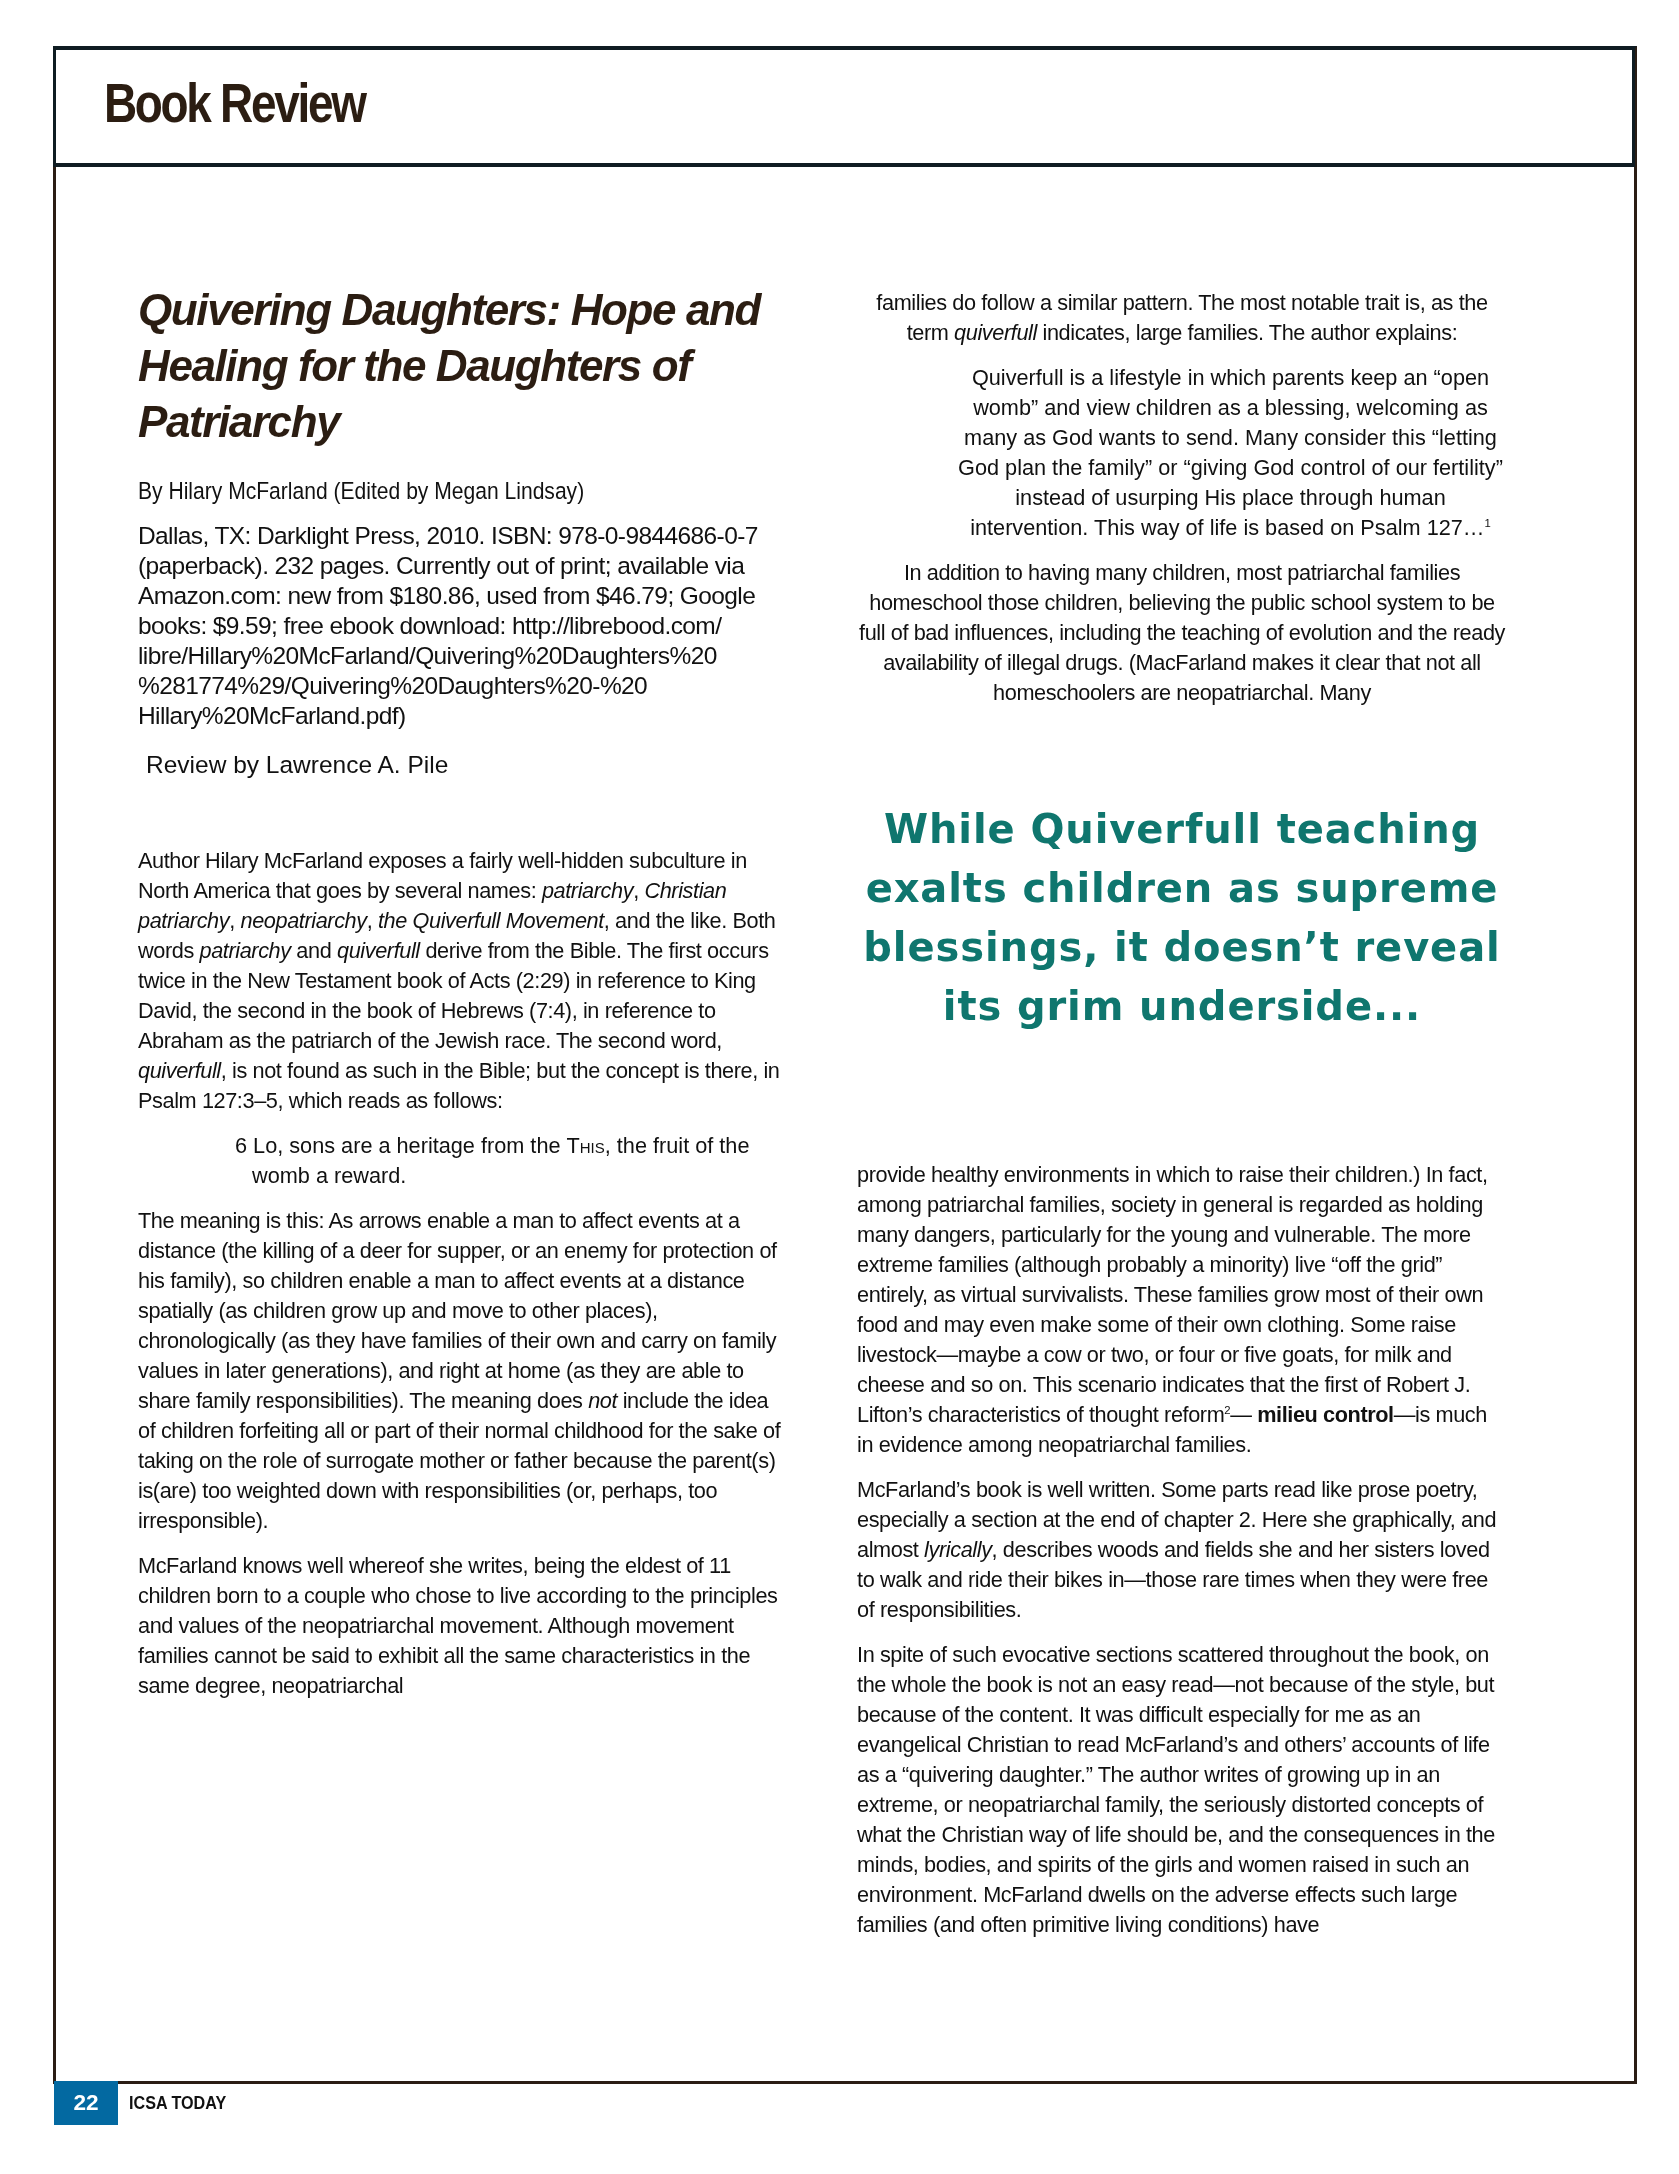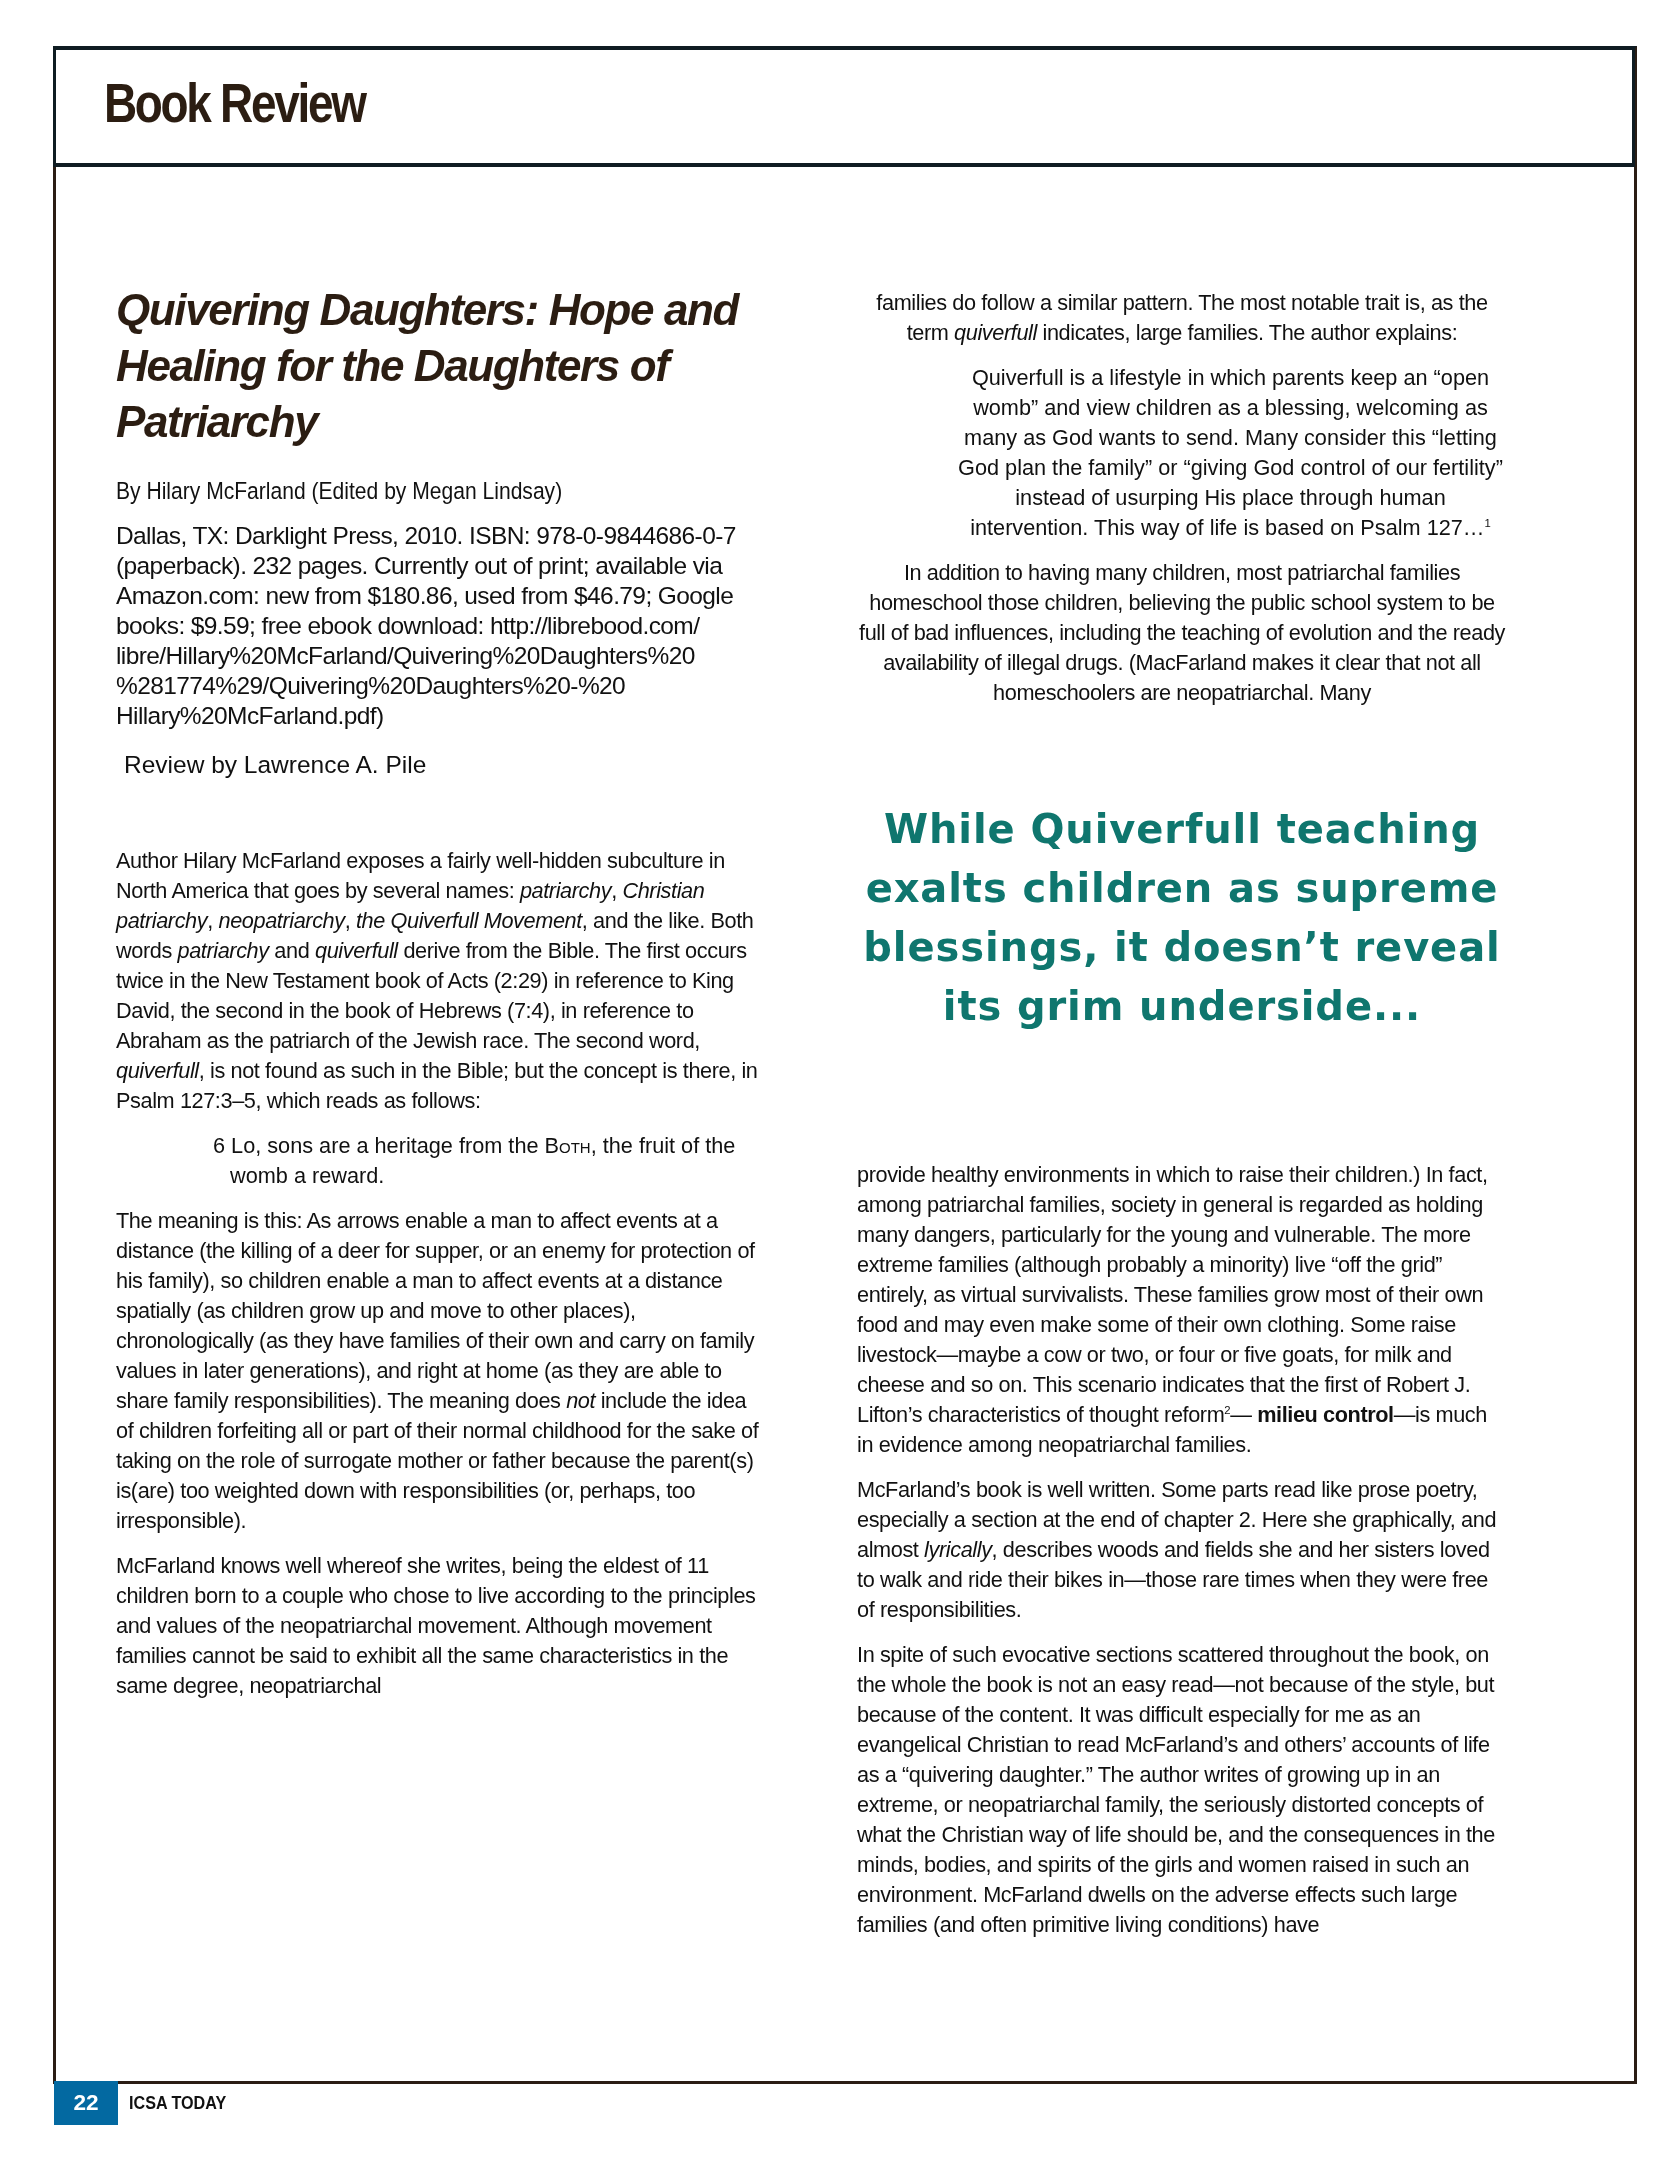--- a/index.html
+++ b/index.html
@@ -7,21 +7,21 @@
          font-family:"Liberation Sans", sans-serif; color:#111; }
   .frame { position:absolute; left:53px; top:46px; width:1578px; height:2032px;
            border:3.8px solid #2a1d14; border-top-color:#0f1c22; box-sizing:content-box; }
   .header { position:absolute; left:53px; top:46px; width:1582px; height:121px;
             border-top:4.7px solid #0f1c22; border-bottom:4.7px solid #0f1c22;
             border-left:3.8px solid #0f1c22; border-right:3.8px solid #0f1c22; box-sizing:border-box; }
   .section-title { position:absolute; left:104px; top:75px; font-family:"Liberation Sans Narrow","Liberation Sans", sans-serif;
                    font-weight:bold; font-size:56px; letter-spacing:-2.8px; color:#2b1d12;
                    transform:scaleX(0.82); transform-origin:left top; line-height:1; }
   .col { position:absolute; font-size:21.7px; line-height:30px; color:#111; }
-  .col-left { left:116px; top:282px; width:650px; }
+  .col-left { left:138px; top:282px; width:650px; }
   .col-right { left:857px; top:288px; width:650px;text-align:center; }
   .book-title { font-style:italic; font-weight:bold; font-size:44px; line-height:56px;
                 color:#2b1d12; letter-spacing:-1.4px; margin:0 0 26px 0; }
   .byline { font-size:24.5px; line-height:30px; margin:0 0 15px 0; transform:scaleX(0.86); transform-origin:left; white-space:nowrap; }
   .pubinfo { font-size:24.5px; line-height:30px; margin:0 0 19px 0; letter-spacing:-0.6px; }
   .reviewer { font-size:24.5px; line-height:30px; margin:0 0 66px 8px; }
   p { margin:0 0 15px 0; letter-spacing:-0.4px; }
   .verse { margin:0 0 15px 97px; padding-left:17px; text-indent:-17px; }
   .blockquote { margin:9.4px 0 15px 97px; }
   .pullquote { position:absolute; left:857px; top:800px; width:650px; text-align:center;
@@ -44,21 +44,21 @@
 <div class="section-title">Book Review</div>
 
 <div class="col col-left">
   <h1 class="book-title">Quivering Daughters: Hope and Healing for the Daughters of Patriarchy</h1>
   <div class="byline">By Hilary McFarland (Edited by Megan Lindsay)</div>
   <div class="pubinfo">Dallas, TX: Darklight Press, 2010. ISBN: 978-0-9844686-0-7 (paperback). 232 pages. Currently out of print; available via Amazon.com: new from $180.86, used from $46.79; Google books: $9.59; free ebook download: http://librebood.com/ libre/Hillary%20McFarland/Quivering%20Daughters%20 %281774%29/Quivering%20Daughters%20-%20 Hillary%20McFarland.pdf)</div>
   <div class="reviewer">Review by Lawrence A. Pile</div>
 
   <p><span>Author Hilary McFarland exposes a fairly well-hidden subculture in North America that goes by several names: </span><i>patriarchy</i><span>, </span><i>Christian patriarchy</i><span>, </span><i>neopatriarchy</i><span>, </span><i>the Quiverfull Movement</i><span>, and the like. Both words </span><i>patriarchy</i><span> and </span><i>quiverfull</i><span> derive from the Bible. The first occurs twice in the New Testament book of Acts (2:29) in reference to King David, the second in the book of Hebrews (7:4), in reference to Abraham as the patriarch of the Jewish race. The second word, </span><i>quiverfull</i><span>, is not found as such in the Bible; but the concept is there, in Psalm 127:3–5, which reads as follows:</span></p>
 
-  <div class="verse"><span>6 Lo, sons are a heritage from the </span><span class="sc">Both</span><span>, the fruit of the womb a reward.</span></div>
+  <div class="verse"><span>6 Lo, sons are a heritage from the </span><span class="sc">This</span><span>, the fruit of the womb a reward.</span></div>
 
   <p><span>The meaning is this: As arrows enable a man to affect events at a distance (the killing of a deer for supper, or an enemy for protection of his family), so children enable a man to affect events at a distance spatially (as children grow up and move to other places), chronologically (as they have families of their own and carry on family values in later generations), and right at home (as they are able to share family responsibilities). The meaning does </span><i>not</i><span> include the idea of children forfeiting all or part of their normal childhood for the sake of taking on the role of surrogate mother or father because the parent(s) is(are) too weighted down with responsibilities (or, perhaps, too irresponsible).</span></p>
   <p>McFarland knows well whereof she writes, being the eldest of 11 children born to a couple who chose to live according to the principles and values of the neopatriarchal movement. Although movement families cannot be said to exhibit all the same characteristics in the same degree, neopatriarchal</p>
 </div>
 
 <div class="col col-right">
   <p><span>families do follow a similar pattern. The most notable trait is, as the term </span><i>quiverfull</i><span> indicates, large families. The author explains:</span></p>
   <div class="blockquote"><span>Quiverfull is a lifestyle in which parents keep an “open womb” and view children as a blessing, welcoming as many as God wants to send. Many consider this “letting God plan the family” or “giving God control of our fertility” instead of usurping His place through human intervention. This way of life is based on Psalm 127…</span><sup>1</sup></div>
   <p>In addition to having many children, most patriarchal families homeschool those children, believing the public school system to be full of bad influences, including the teaching of evolution and the ready availability of illegal drugs. (MacFarland makes it clear that not all homeschoolers are neopatriarchal. Many</p>
 </div>

